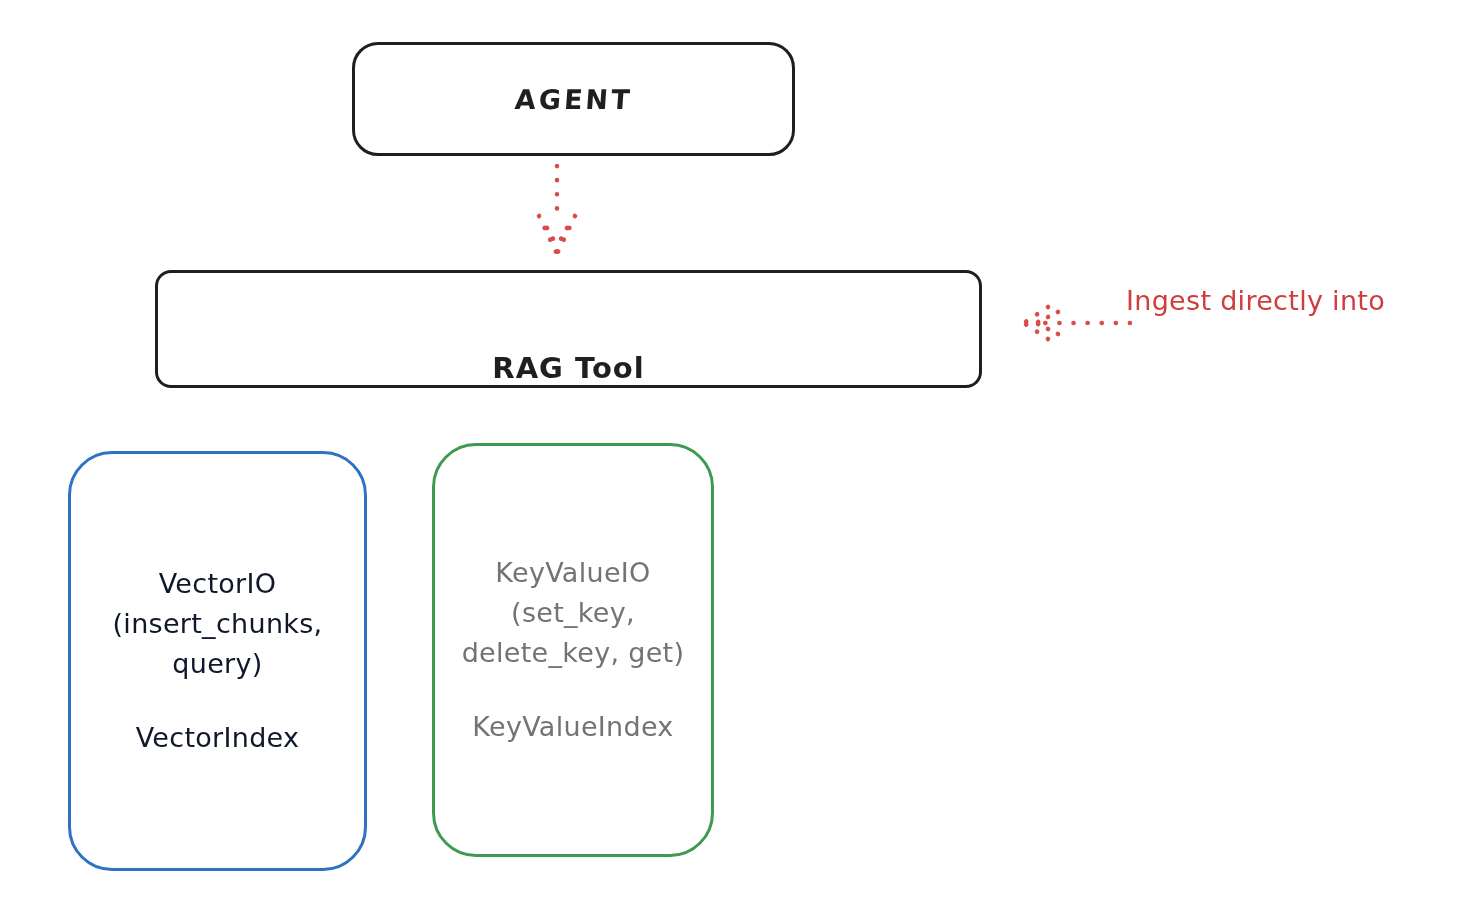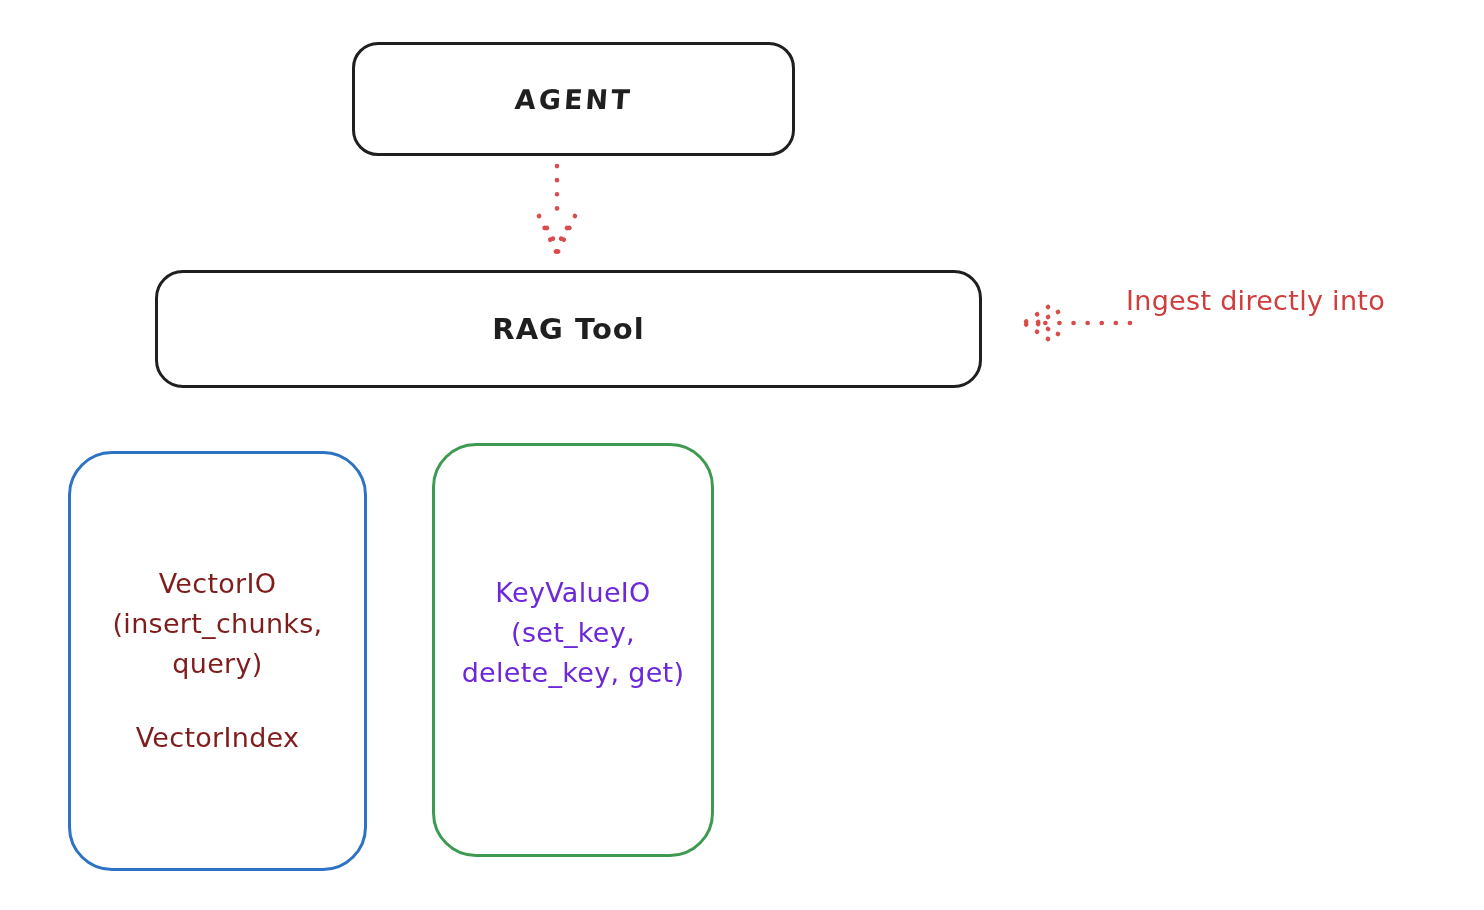--- a/index.html
+++ b/index.html
@@ -27,43 +27,43 @@
   .agent-box {
     left: 352px; top: 42px; width: 443px; height: 114px;
     border: 3.5px solid #1f1f1f; border-radius: 26px;
   }
   .agent-box .label {
     color: #1f1f1f; font-size: 27px; font-weight: bold;
     letter-spacing: 3px; transform: skewX(-4deg);
   }
   .rag-box {
     left: 155px; top: 270px; width: 827px; height: 118px;
-    border: 3.5px solid #1f1f1f; border-radius: 28px;
+    border: 3.5px solid #1f1f1f; border-radius: 16px; align-items: flex-end;
   }
   .rag-box .label {
     color: #1f1f1f; font-size: 29px; font-weight: bold;
     letter-spacing: 1px;
   }
   
   .backend {
     flex-direction: column;
     border-radius: 44px;
     text-align: center;
     font-size: 27px;
     line-height: 40px;
     letter-spacing: 0.3px;
   }
   .backend .spacer { height: 34px; }
   .backend-vector {
     left: 68px; top: 451px; width: 299px; height: 420px;
-    border: 3.5px solid #2d72c3; color: #7f1d1d;
+    border: 3.5px solid #2d72c3; color: #0f172a;
   }
   .backend-keyvalue {
     left: 432px; top: 443px; width: 282px; height: 414px;
-    border: 3.5px solid #3d9a50; color: #6d28d9;
+    border: 3.5px solid #3d9a50; color: #737373;
   }
   .backend-relational {
     left: 781px; top: 437px; width: 293px; height: 418px;
     border: 3.5px solid #9b3fbd; color: #9b3fbd;
   }
   
   .annotation {
     position: absolute;
     left: 1126px; top: 283px; width: 340px;
     color: #cf3d3d;
@@ -122,16 +122,17 @@
     <div>query)</div>
     <div class="spacer"></div>
     <div>VectorIndex</div>
   </div>
 
   <div class="node backend backend-keyvalue">
     <div>KeyValueIO</div>
     <div>(set_key,</div>
     <div>delete_key, get)</div>
     <div class="spacer"></div>
+    <div>KeyValueIndex</div>
   </div>
 
 
 </div>
 
 </body></html>

